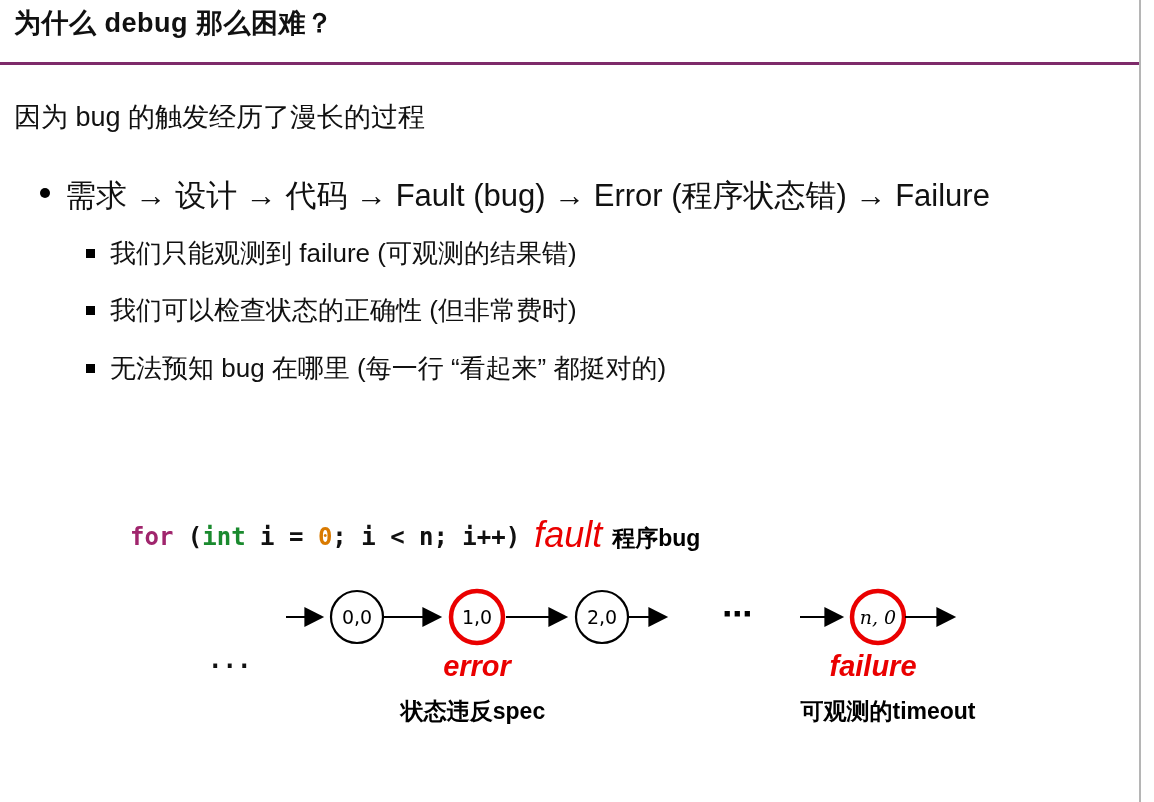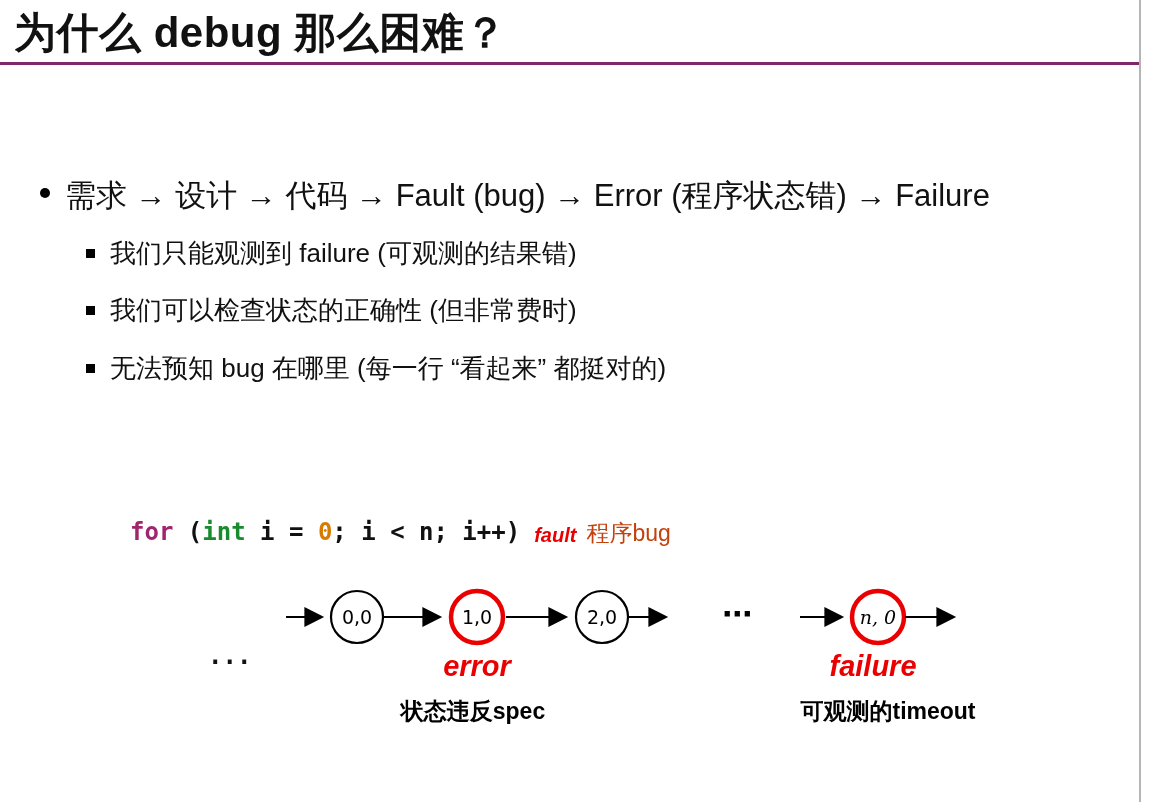--- a/index.html
+++ b/index.html
@@ -10,21 +10,21 @@
     --highlight-red:#ea0000;
   }
   *{margin:0;padding:0;box-sizing:border-box;}
   html,body{width:1154px;height:802px;background:#ffffff;overflow:hidden;}
   body{font-family:"Liberation Sans","DejaVu Sans",sans-serif;color:#000;position:relative;}
 
   .slide{position:absolute;inset:0;background:#fff;}
 
   .page-title{
     position:absolute;left:14px;top:5px;
-    font-size:42px;font-weight:600;letter-spacing:0.5px;color:#111;
+    font-size:27px;font-weight:600;letter-spacing:0.5px;color:#111;
   }
   .title-rule{
     position:absolute;left:0;top:62px;width:1141px;height:3px;
     background:var(--accent-rule,#7e2a6a);
   }
   .right-edge{
     position:absolute;left:1139px;top:0;width:2px;height:802px;background:#b5b5b5;
   }
 
   .intro{
@@ -50,27 +50,27 @@
     white-space:pre;
   }
   .code-line{white-space:pre;}
   .kw{color:var(--code-keyword,#a0256d);margin-top:32px;}
   .tp{color:var(--code-type,#1a8a2e);}
   .num{color:var(--code-number,#d97a00);}
   .line3{padding-left:78px;}
 
   .fault-label{
     font-family:"Liberation Sans",sans-serif;
-    font-style:italic;font-weight:700;font-size:20px;
+    font-style:italic;font-weight:400;font-size:36px;
     color:var(--highlight-red,#ea0000);
     margin-left:14px;position:relative;top:2px;
   }
   .fault-note{
     font-family:"Liberation Sans",sans-serif;
-    font-weight:400;font-size:23px;color:#c2410c;margin-left:10px;
+    font-weight:700;font-size:23px;color:#000000;margin-left:10px;
     position:relative;top:1px;
   }
 
   .bug-circle{position:relative;display:inline-block;}
   .bug-circle::after{
     content:"";position:absolute;left:-8px;right:-11px;top:-11px;bottom:-9px;
     border:3.5px solid var(--highlight-red,#ea0000);border-radius:50%;
   }
 
   .state-diagram{position:absolute;left:280px;top:572px;}
@@ -94,20 +94,21 @@
 </style>
 </head>
 <body>
 
 <div class="slide">
 
   <h1 class="page-title">为什么 debug 那么困难？</h1>
   <div class="title-rule"></div>
   <div class="right-edge"></div>
 
+  <p class="intro">因为 bug 的触发经历了漫长的过程</p>
 
   <div class="bullet-row main-bullet">
     <span class="marker dot"></span>
     <span>需求 → 设计 → 代码 → Fault (bug) → Error (程序状态错) → Failure</span>
   </div>
 
   <div class="bullet-row sub-bullet sub-1">
     <span class="marker square"></span>
     <span>我们只能观测到 failure (可观测的结果错)</span>
   </div>

